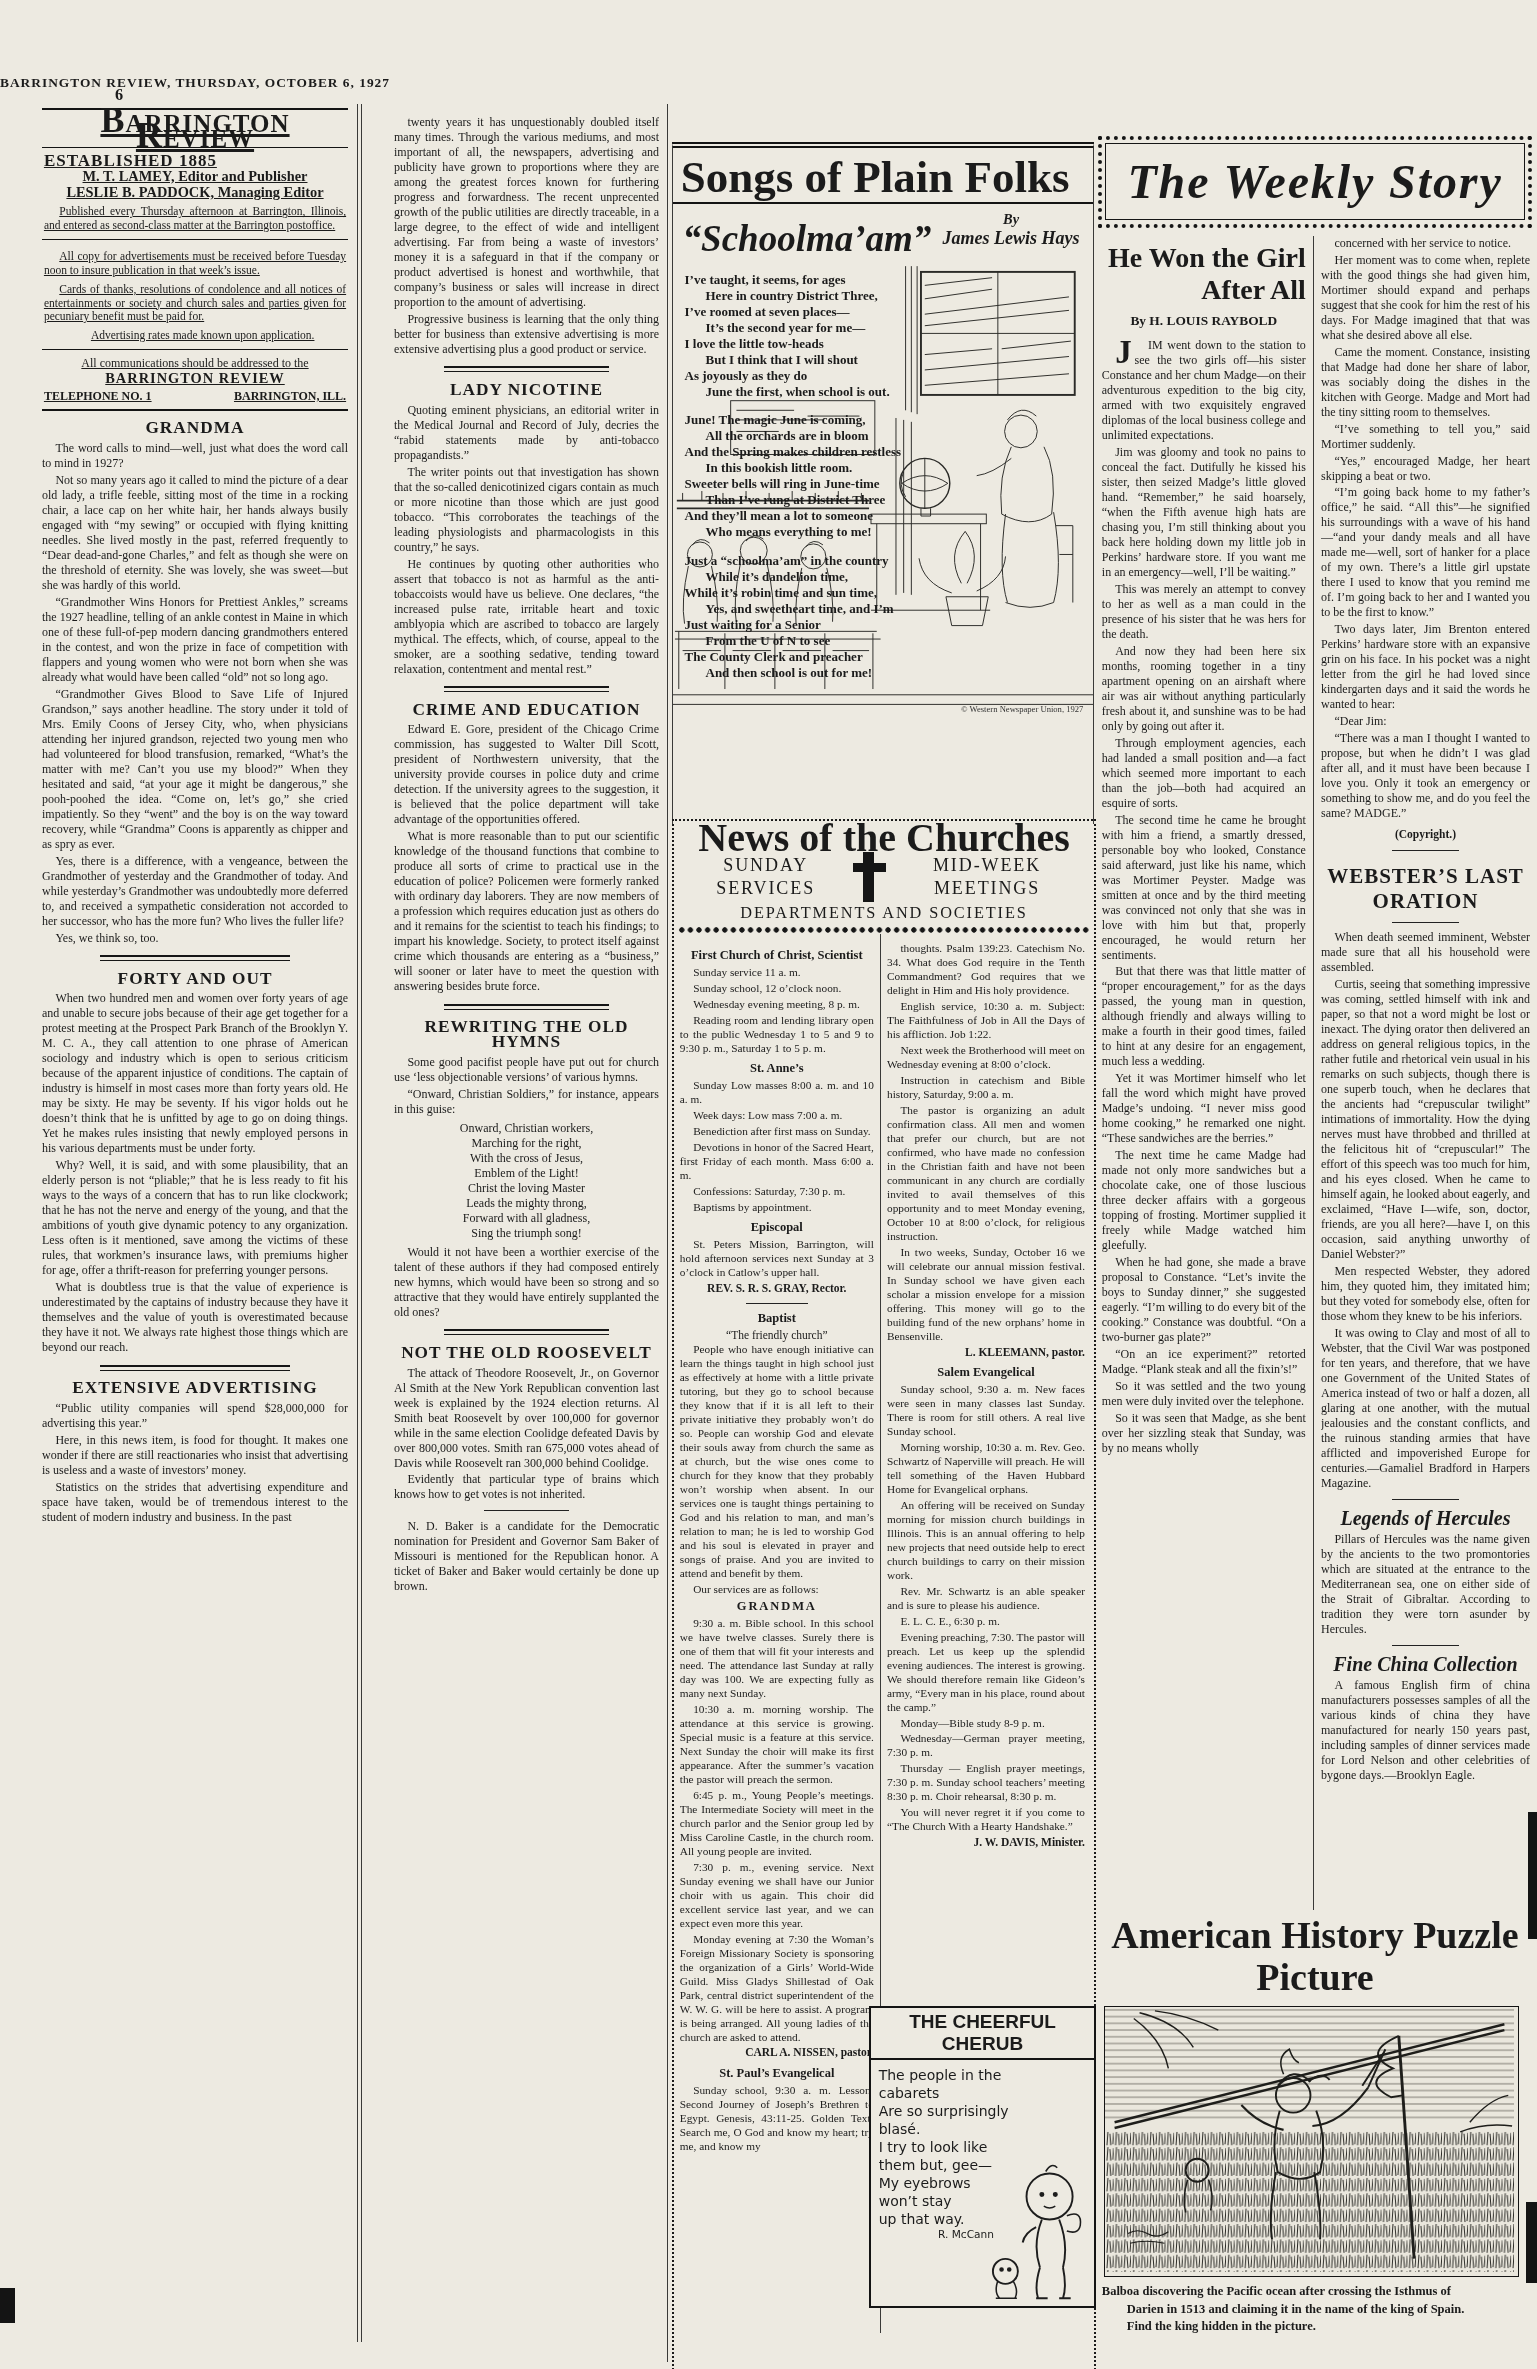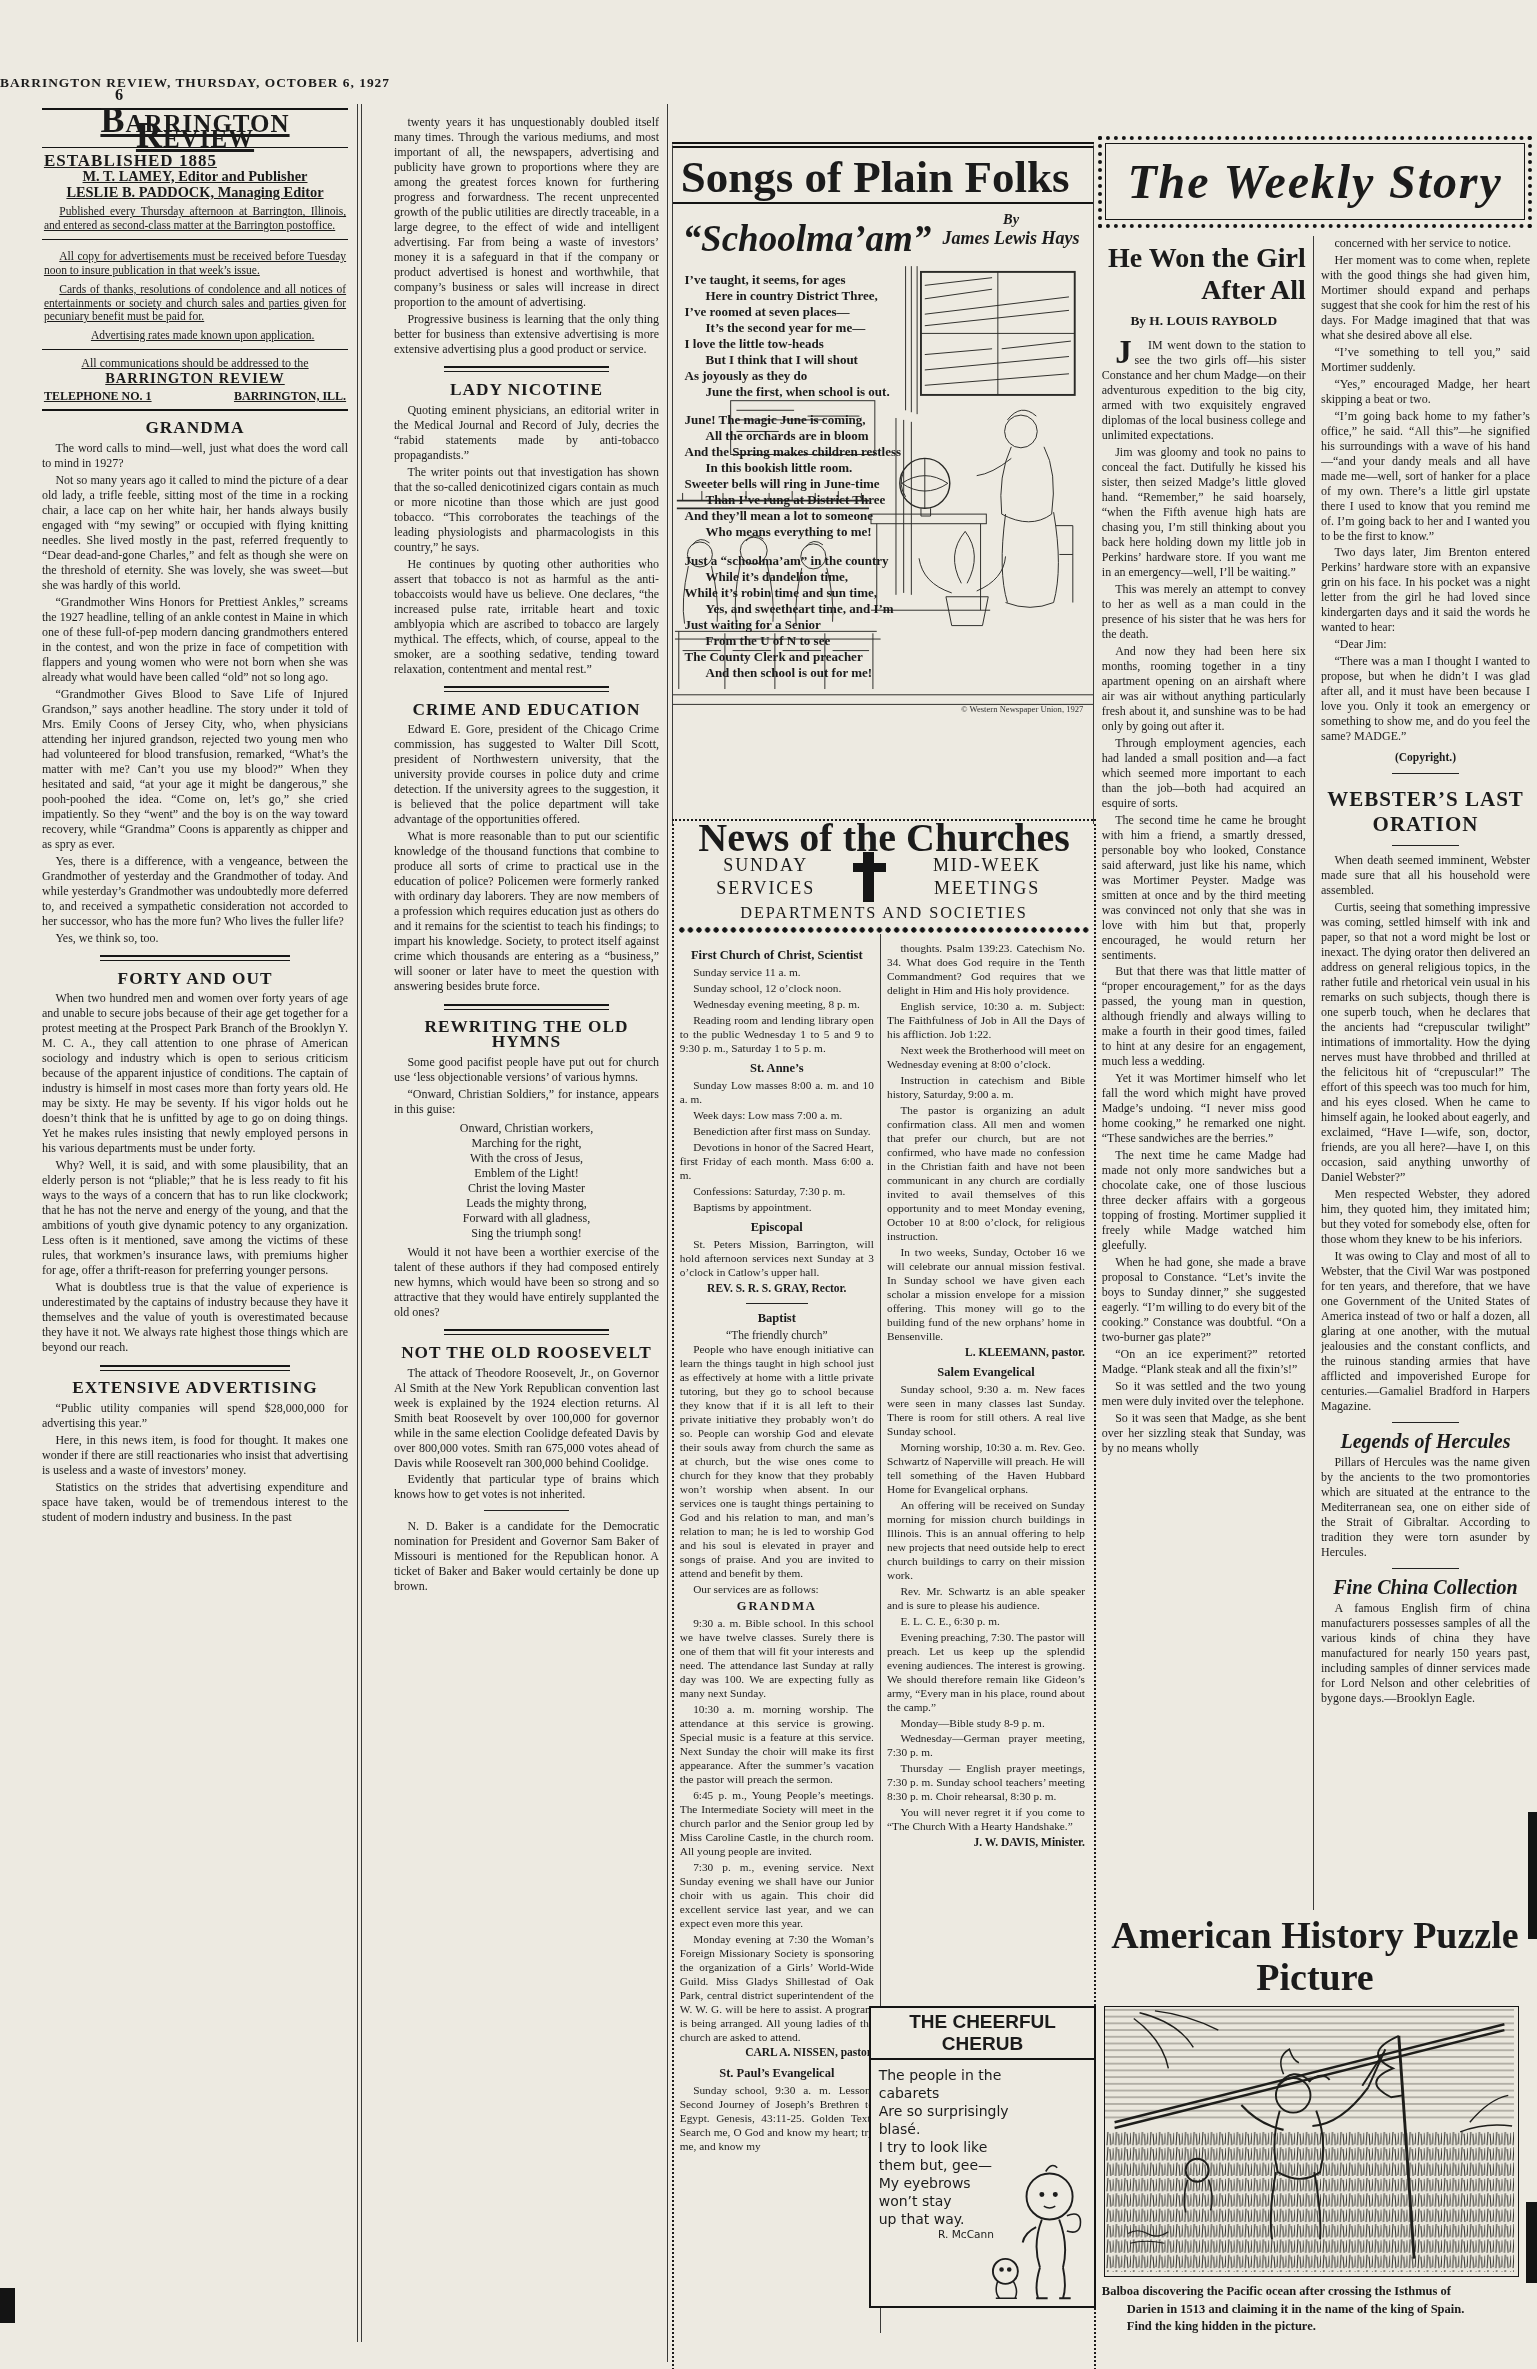--- a/index.html
+++ b/index.html
@@ -458,20 +458,21 @@
           <p>When he had gone, she made a brave proposal to Constance. “Let’s invite the boys to Sunday dinner,” she suggested eagerly. “I’m willing to do every bit of the cooking.” Constance was doubtful. “On a two-burner gas plate?”</p>
           <p>“On an ice experiment?” retorted Madge. “Plank steak and all the fixin’s!”</p>
           <p>So it was settled and the two young men were duly invited over the telephone.</p>
           <p>So it was seen that Madge, as she bent over her sizzling steak that Sunday, was by no means wholly</p>
         </div>
     </div>
     <div class="story-right">
       <div>
           <p>concerned with her service to notice.</p>
           <p>Her moment was to come when, replete with the good things she had given him, Mortimer should expand and perhaps suggest that she cook for him the rest of his days. For Madge imagined that that was what she desired above all else.</p>
+          <p>Came the moment. Constance, insisting that Madge had done her share of labor, was sociably doing the dishes in the kitchen with George. Madge and Mort had the tiny sitting room to themselves.</p>
           <p>“I’ve something to tell you,” said Mortimer suddenly.</p>
           <p>“Yes,” encouraged Madge, her heart skipping a beat or two.</p>
           <p>“I’m going back home to my father’s office,” he said. “All this”—he signified his surroundings with a wave of his hand—“and your dandy meals and all have made me—well, sort of hanker for a place of my own. There’s a little girl upstate there I used to know that you remind me of. I’m going back to her and I wanted you to be the first to know.”</p>
           <p>Two days later, Jim Brenton entered Perkins’ hardware store with an expansive grin on his face. In his pocket was a night letter from the girl he had loved since kindergarten days and it said the words he wanted to hear:</p>
           <p>“Dear Jim:</p>
           <p>“There was a man I thought I wanted to propose, but when he didn’t I was glad after all, and it must have been because I love you. Only it took an emergency or something to show me, and do you feel the same?  MADGE.”</p>
         </div>
       <div class="story-copyright">(Copyright.)</div>
       <div class="rule-short"></div>
       <div class="feature-head">WEBSTER’S LAST ORATION</div>

